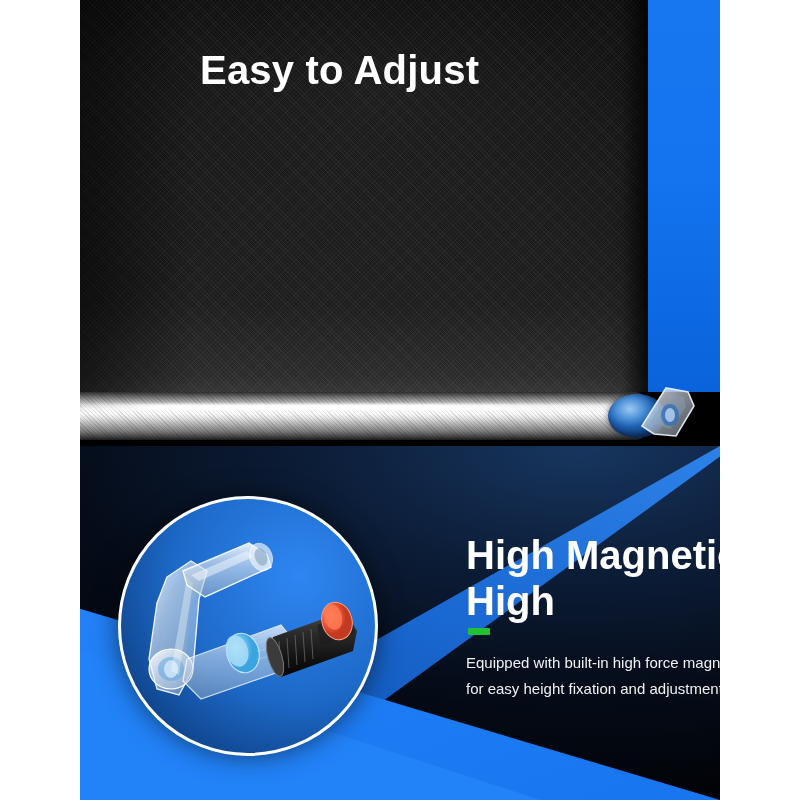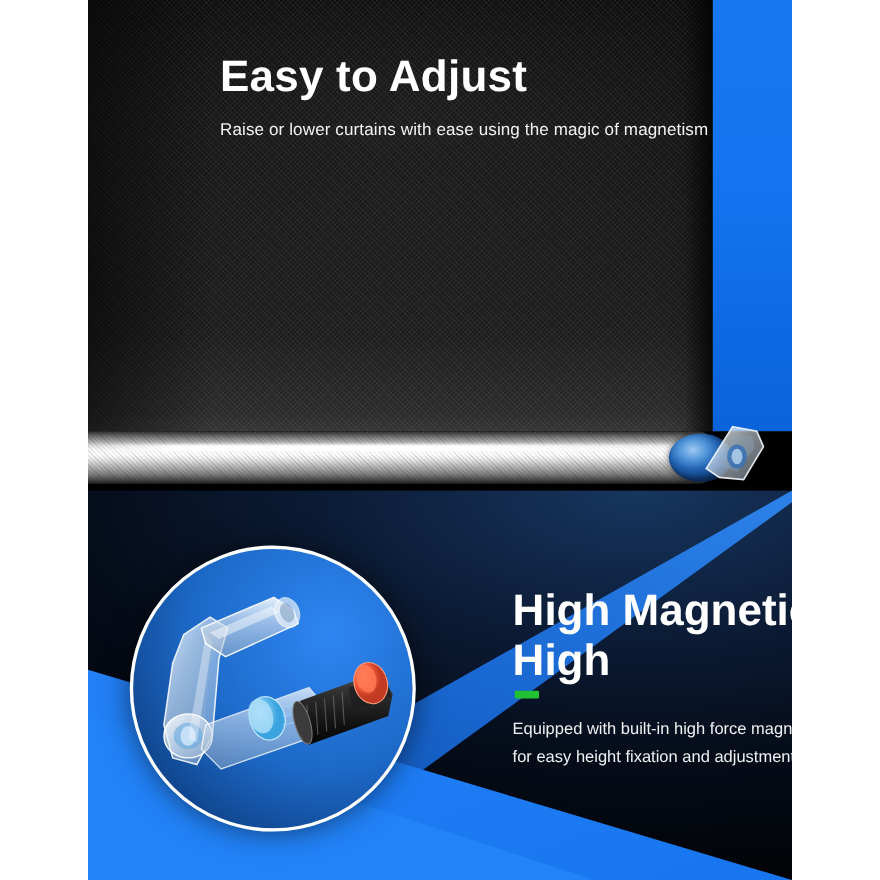--- a/index.html
+++ b/index.html
@@ -372,21 +372,20 @@
           <g>
             <ellipse cx="216" cy="122" rx="15" ry="19" transform="rotate(-16 216 122)" fill="url(#orangeCap)" stroke="#ff9d7c" stroke-width="1"></ellipse>
             <ellipse cx="212" cy="118" rx="9" ry="13" transform="rotate(-16 212 118)" fill="#ff7a55" opacity=".8"></ellipse>
           </g>
         </svg>
       </div>
     </div>
 
     <div class="headline">Easy to Adjust</div>
 
-    <div class="subhead">Raise or lower curtains with ease using the magic of magnetism</div>
 
     <div class="headline2">
       <span>High Magnetic</span>
       <span>High</span>
     </div>
 
     <div class="accent-dash"></div>
 
     <div class="body2">
       <span>Equipped with built-in high force magnets</span>

